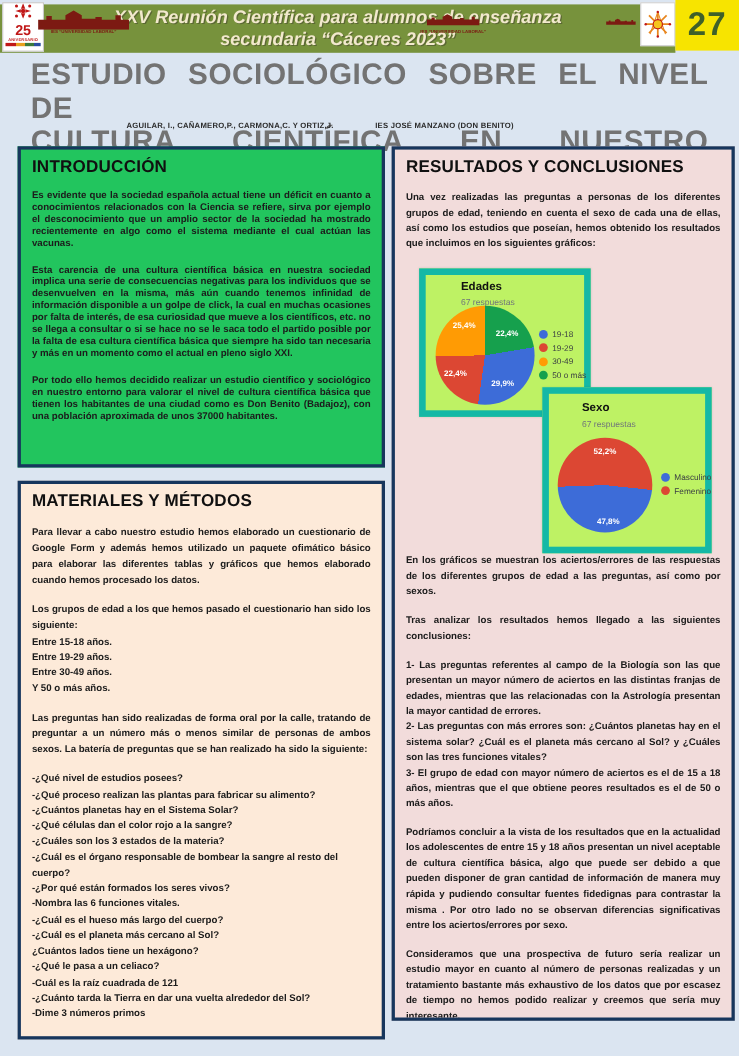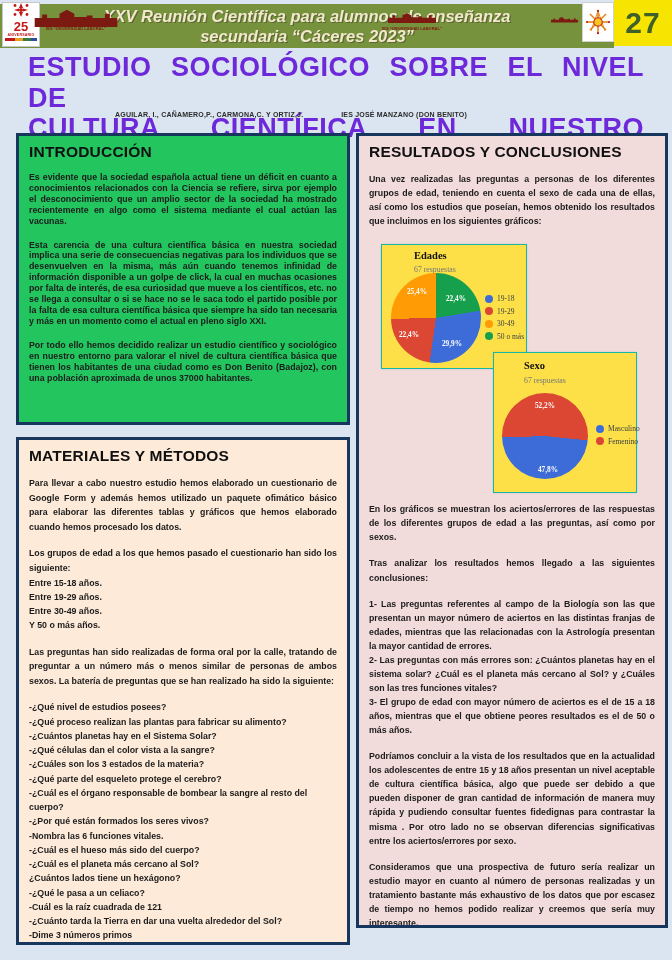--- a/index.html
+++ b/index.html
@@ -18,42 +18,42 @@
   .logo25 .strip{height:3px;margin:1px 2px 0 2px;background:linear-gradient(90deg,#c01818 0 30%,#e8a020 30% 55%,#3a7a3a 55% 80%,#2b4ea0 80% 100%);}
   .bldg{position:absolute;}
   .bldg-cap{position:absolute;font-size:4px;font-weight:bold;color:#7c1a12;text-align:center;line-height:1.1;}
   .starburst{position:absolute;left:582px;top:2px;width:32px;height:40px;background:#fff;border:1px solid #d0d0d0;
     box-sizing:border-box;display:flex;align-items:center;justify-content:center;}
   .numbox{position:absolute;left:614px;top:0;width:58px;height:46px;background:#f7e400;
     display:flex;align-items:center;justify-content:center;}
   .numbox span{font-size:30px;font-weight:bold;color:#3f6029;letter-spacing:1px;}
 
   
-  .title{position:absolute;left:28px;top:52px;width:616px;color:#6d28d9;font-weight:bold;font-size:27px;line-height:1.13;}
+  .title{position:absolute;left:28px;top:52px;width:616px;color:#737373;font-weight:bold;font-size:27px;line-height:1.13;}
   .title div{text-align:justify;text-align-last:justify;letter-spacing:.5px;}
   .byline{position:absolute;left:115px;top:111px;width:352px;display:flex;justify-content:space-between;
     font-size:7px;font-weight:bold;color:#2b2b2b;letter-spacing:.2px;}
 
   
   .box{position:absolute;border:3px solid #17365d;box-sizing:border-box;padding:5px 10px 6px 10px;overflow:hidden;}
   .box h2{font-size:15.5px;margin:2px 0 11px 0;color:#101010;letter-spacing:.2px;}
   .intro{left:16px;top:133px;width:334px;height:292px;background:#22c55e;}
   .methods{left:16px;top:437px;width:334px;height:508px;background:#fdead9;}
   .results{left:356px;top:133px;width:312px;height:795px;background:#f2dcdb;}
   .para{font-size:8.8px;font-weight:bold;color:#1c1c1c;text-align:justify;}
   .intro .para{line-height:1.24;margin:0 0 13px 0;}
   .methods .para{line-height:1.66;margin:0 0 12px 0;}
   .results .para{line-height:1.6;margin:0 0 12px 0;}
   .line{font-size:8.8px;font-weight:bold;color:#1c1c1c;line-height:1.66;}
   .tight .line{line-height:1.62;}
   .mb{margin-bottom:12px;}
 
   
   .charts{position:relative;height:262px;}
-  .card{position:absolute;background:#fde047;border:1px solid #14b8a6;box-shadow:0 0 2px rgba(0,0,0,.12);font-family:Liberation Serif, serif;}
+  .card{position:absolute;background:#bef264;border:6px solid #14b8a6;box-shadow:0 0 2px rgba(0,0,0,.12);}
   .card .ctitle{position:absolute;font-size:10.5px;font-weight:bold;color:#111;}
   .card .csub{position:absolute;font-size:7.8px;color:#70757a;}
   .pie{position:absolute;border-radius:50%;}
   .slab{position:absolute;transform:translate(-50%,-50%);font-size:7.3px;font-weight:bold;color:#fff;white-space:nowrap;}
   .legend{position:absolute;display:flex;flex-direction:column;gap:3.5px;}
   .legend-row{display:flex;align-items:center;gap:4px;font-size:7.5px;color:#3c4043;white-space:nowrap;}
   .legend-row .dot{width:8px;height:8px;border-radius:50%;flex:0 0 8px;}
   #edades-card{left:12px;top:4px;width:144px;height:123px;}
   #edades-card .ctitle{left:32px;top:5px;}
   #edades-card .csub{left:32px;top:20px;}
@@ -158,27 +158,26 @@
         <div class="line">Entre 15-18 años.</div>
         <div class="line">Entre 19-29 años.</div>
         <div class="line">Entre 30-49 años.</div>
         <div class="line">Y 50 o más años.</div>
       </div>
     <p class="para">Las preguntas han sido realizadas de forma oral por la calle, tratando de preguntar a un número más o menos similar de personas de ambos sexos. La batería de preguntas que se han realizado ha sido la siguiente:</p>
     <div class="tight">
         <div class="line">-¿Qué nivel de estudios posees?</div>
         <div class="line">-¿Qué proceso realizan las plantas para fabricar su alimento?</div>
         <div class="line">-¿Cuántos planetas hay en el Sistema Solar?</div>
-        <div class="line">-¿Qué células dan el color vista a la sangre?</div>
+        <div class="line">-¿Qué células dan el color rojo a la sangre?</div>
         <div class="line">-¿Cuáles son los 3 estados de la materia?</div>
-        <div class="line">-¿Qué parte del esqueleto protege el cerebro?</div>
         <div class="line">-¿Cuál es el órgano responsable de bombear la sangre al resto del cuerpo?</div>
         <div class="line">-¿Por qué están formados los seres vivos?</div>
         <div class="line">-Nombra las 6 funciones vitales.</div>
-        <div class="line">-¿Cuál es el hueso más sido del cuerpo?</div>
+        <div class="line">-¿Cuál es el hueso más largo del cuerpo?</div>
         <div class="line">-¿Cuál es el planeta más cercano al Sol?</div>
         <div class="line">¿Cuántos lados tiene un hexágono?</div>
         <div class="line">-¿Qué le pasa a un celiaco?</div>
         <div class="line">-Cuál es la raíz cuadrada de 121</div>
         <div class="line">-¿Cuánto tarda la Tierra en dar una vuelta alrededor del Sol?</div>
         <div class="line">-Dime 3 números primos</div>
       </div>
   </section>
 
   <section class="box results">

